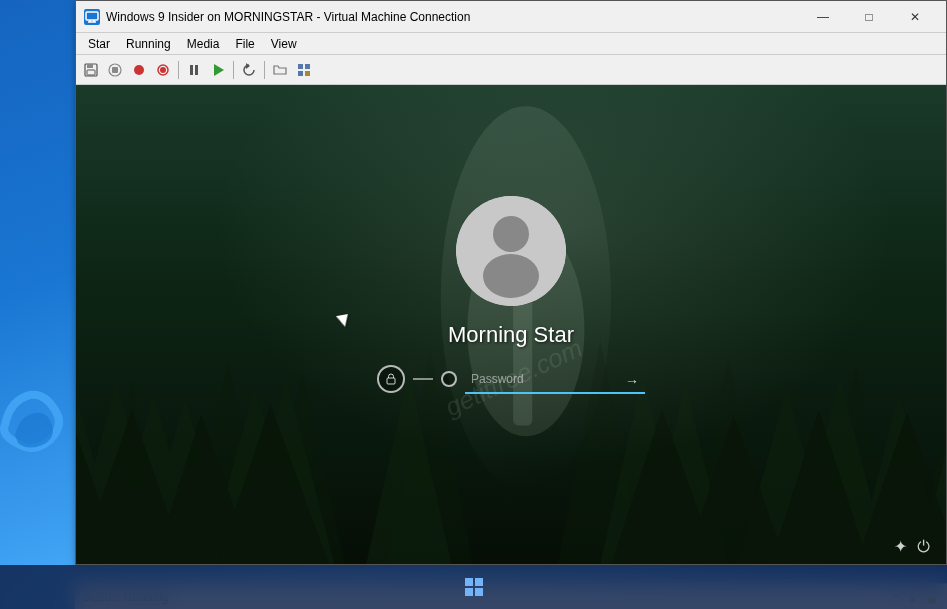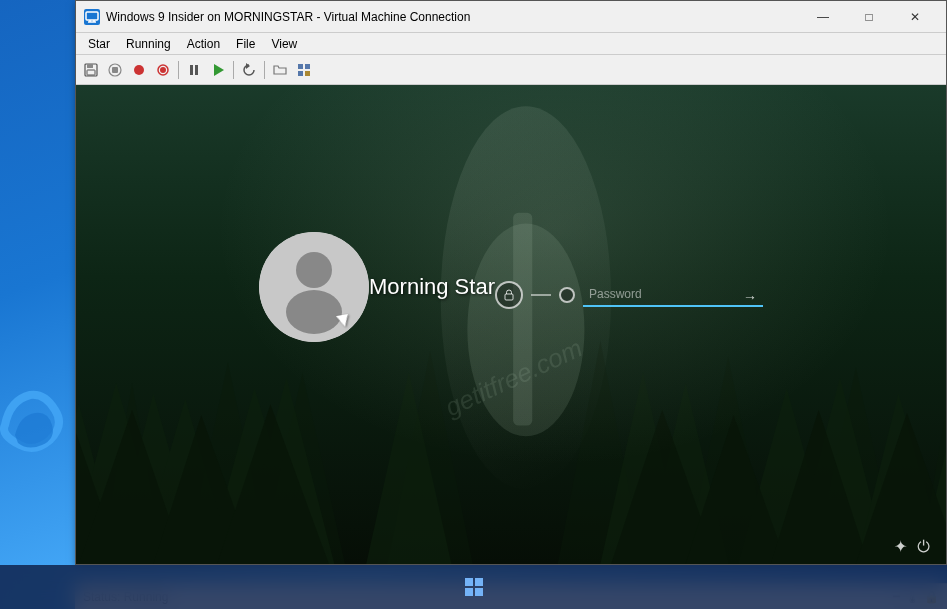--- a/index.html
+++ b/index.html
@@ -154,20 +154,21 @@
       position: absolute;
       inset: 0;
       background: radial-gradient(ellipse at 55% 30%, rgba(180,200,180,0.15) 0%, transparent 50%);
     }
 
     
     .login-overlay {
       position: absolute;
       inset: 0;
       display: flex;
+      flex-direction: column;
       align-items: center;
       justify-content: center;
       padding-bottom: 60px;
     }
 
     .avatar-circle {
       width: 110px;
       height: 110px;
       border-radius: 50%;
       background: #d0d0d0;
@@ -223,21 +224,21 @@
       position: relative;
       width: 180px;
     }
 
     .password-input {
       width: 100%;
       background: transparent;
       border: none;
       border-bottom: 2px solid #4fc3f7;
       color: rgba(255,255,255,0.7);
-      font-size: 13px;
+      font-size: 17px;
       padding: 4px 30px 4px 6px;
       outline: none;
       caret-color: white;
     }
 
     .password-input::placeholder {
       color: rgba(255,255,255,0.5);
       font-size: 12px;
     }
 
@@ -368,21 +369,21 @@
     <div class="title-bar-controls">
       <button class="title-btn">—</button>
       <button class="title-btn">□</button>
       <button class="title-btn close">✕</button>
     </div>
   </div>
 
   <div class="menu-bar">
     <span class="menu-item">Star</span>
     <span class="menu-item">Running</span>
-    <span class="menu-item">Action</span>
+    <span class="menu-item">Media</span>
     <span class="menu-item">File</span>
     <span class="menu-item">View</span>
   </div>
 
   <div class="toolbar">
 
     <button class="toolbar-btn" title="Save">
       <svg width="16" height="16" viewBox="0 0 16 16">
           <rect x="2" y="2" width="12" height="12" rx="1" fill="none" stroke="#555" stroke-width="1.2"></rect>
           <rect x="4" y="2" width="6" height="4" rx="0.5" fill="#888"></rect>

